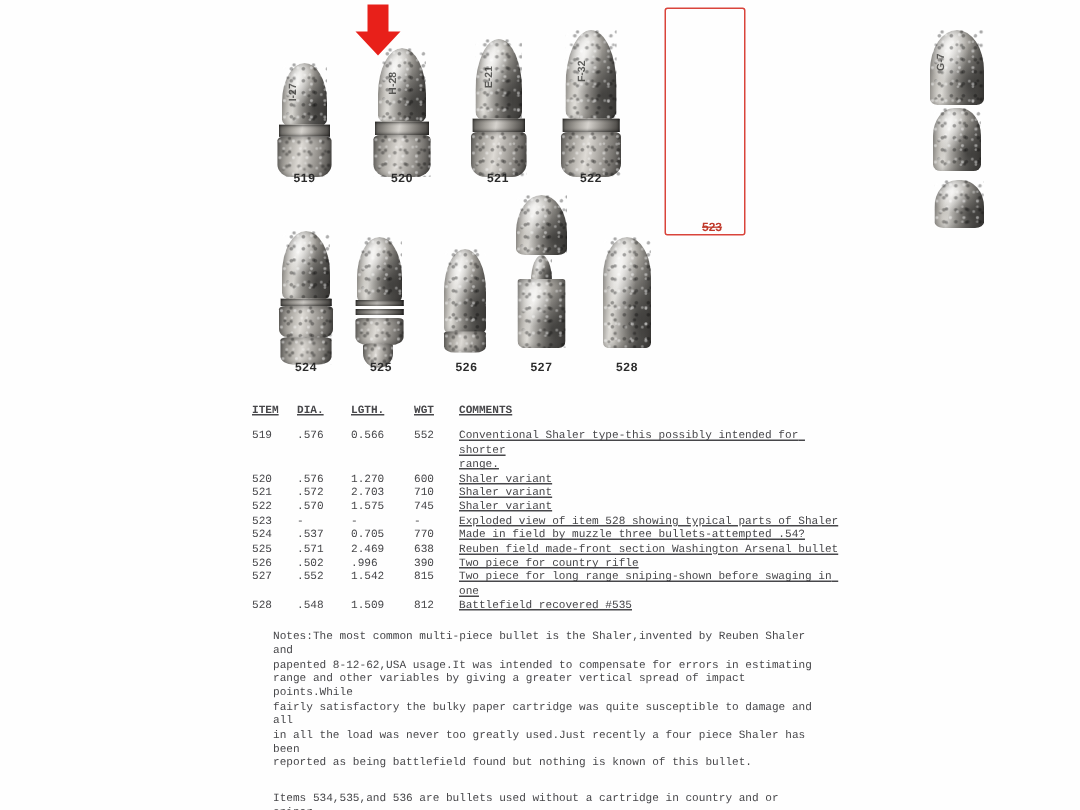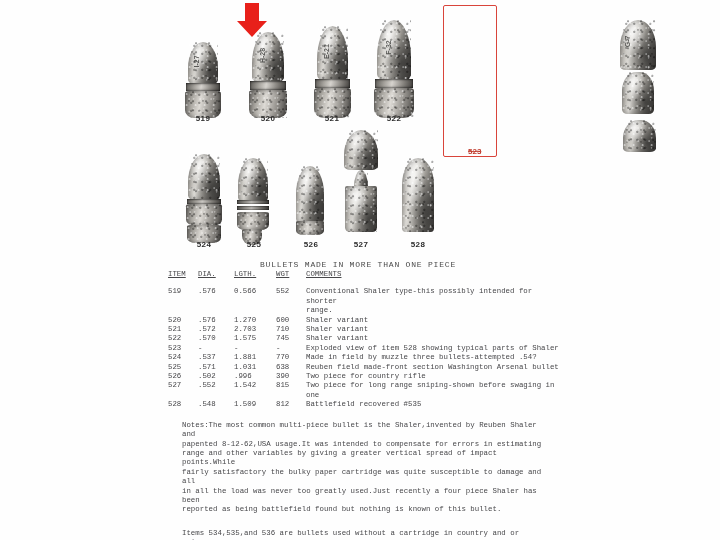--- a/index.html
+++ b/index.html
@@ -162,38 +162,38 @@
     color: #47474a;
   }
 
   table.spec {
     border-collapse: collapse;
     width: 392px;
     font-size: 7.4px;
     line-height: 9.4px;
   }
   table.spec th {
-    font-weight: normal;
+    font-weight: bold;
     text-align: left;
     text-decoration: underline;
     padding: 0 0 4px 0;
     white-space: nowrap;
     color: #47474a;
   }
   table.spec td {
     vertical-align: top;
     padding: 0;
     white-space: pre-wrap;
     color: #47474a;
   }
   .col-item { width: 30px; }
   .col-dia  { width: 36px; }
   .col-lgth { width: 42px; }
   .col-wgt  { width: 30px; }
-  .col-cmt  { width: 254px; }
+  .col-cmt  { width: 254px; text-decoration: underline; }
   th.col-cmt { width: 254px; }
   tr.spacer td { height: 4px; line-height: 4px; font-size: 1px; }
 
   p.note {
     margin: 14px;
     white-space: pre-wrap;
     font-size: 7.4px;
     line-height: 9.4px;
     color: #47474a;
   }
@@ -347,21 +347,20 @@
         <div class="grain"></div>
       </div>
     </div>
 
     <div class="bullet-cell" style="left:455px; top:116px; width:44px; height:40px;">
       <div class="bullet" style="left:0; top:0; width:33px; height:32px; border-radius:46% 46% 18% 18% / 56% 56% 12% 12%;">
         <div class="grain"></div>
       </div>
     </div>
 
-    <div id="plate-caption">BULLETS MADE IN MORE THAN ONE PIECE</div>
 
   </div>
 
   <div id="down-arrow">
     <svg viewBox="0 0 34 36" width="34" height="36" aria-hidden="true">
       <polygon points="10,1 24,1 24,19 32,19 17,35 2,19 10,19" fill="#e8201a"></polygon>
     </svg>
   </div>
 
   <div id="red-box"></div>
@@ -416,28 +415,28 @@
         <tr>
           <td class="col-item">523</td>
           <td class="col-dia">-</td>
           <td class="col-lgth">-</td>
           <td class="col-wgt">-</td>
           <td class="col-cmt">Exploded view of item 528 showing typical parts of Shaler</td>
         </tr>
         <tr>
           <td class="col-item">524</td>
           <td class="col-dia">.537</td>
-          <td class="col-lgth">1.881</td>
+          <td class="col-lgth">0.705</td>
           <td class="col-wgt">770</td>
           <td class="col-cmt">Made in field by muzzle three bullets-attempted .54?</td>
         </tr>
         <tr>
           <td class="col-item">525</td>
           <td class="col-dia">.571</td>
-          <td class="col-lgth">1.031</td>
+          <td class="col-lgth">2.469</td>
           <td class="col-wgt">638</td>
           <td class="col-cmt">Reuben field made-front section Washington Arsenal bullet</td>
         </tr>
         <tr>
           <td class="col-item">526</td>
           <td class="col-dia">.502</td>
           <td class="col-lgth">.996</td>
           <td class="col-wgt">390</td>
           <td class="col-cmt">Two piece for country rifle</td>
         </tr>

